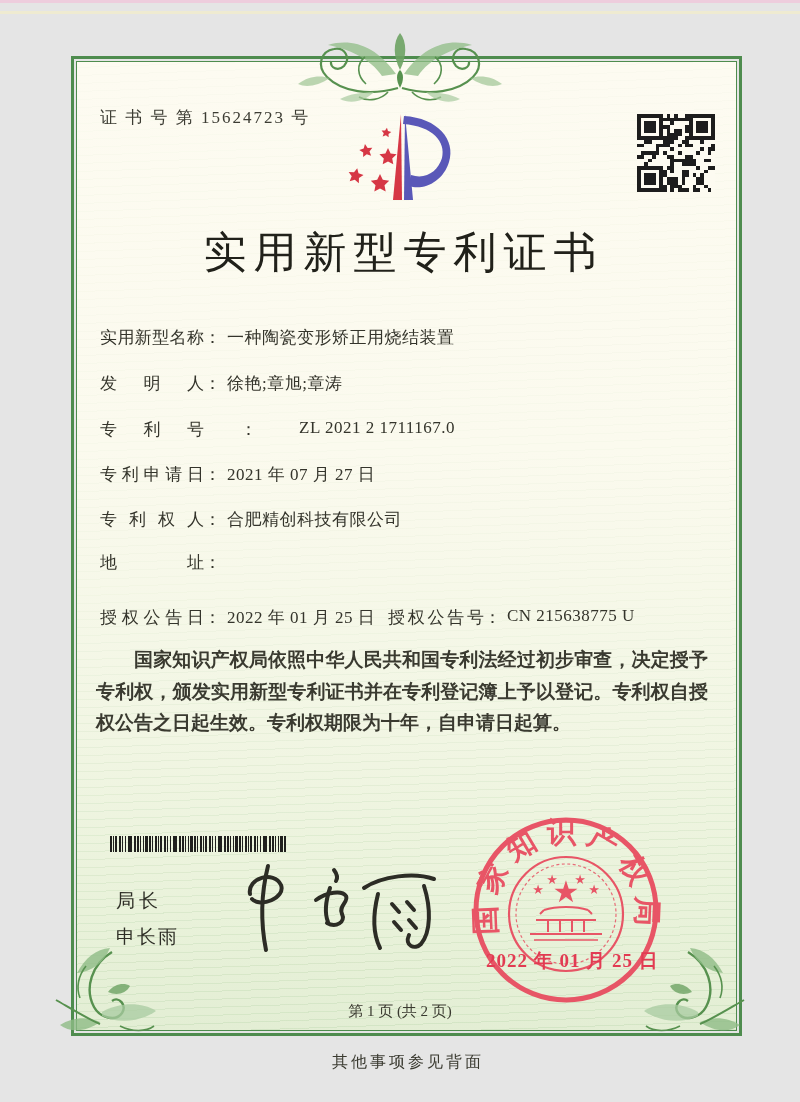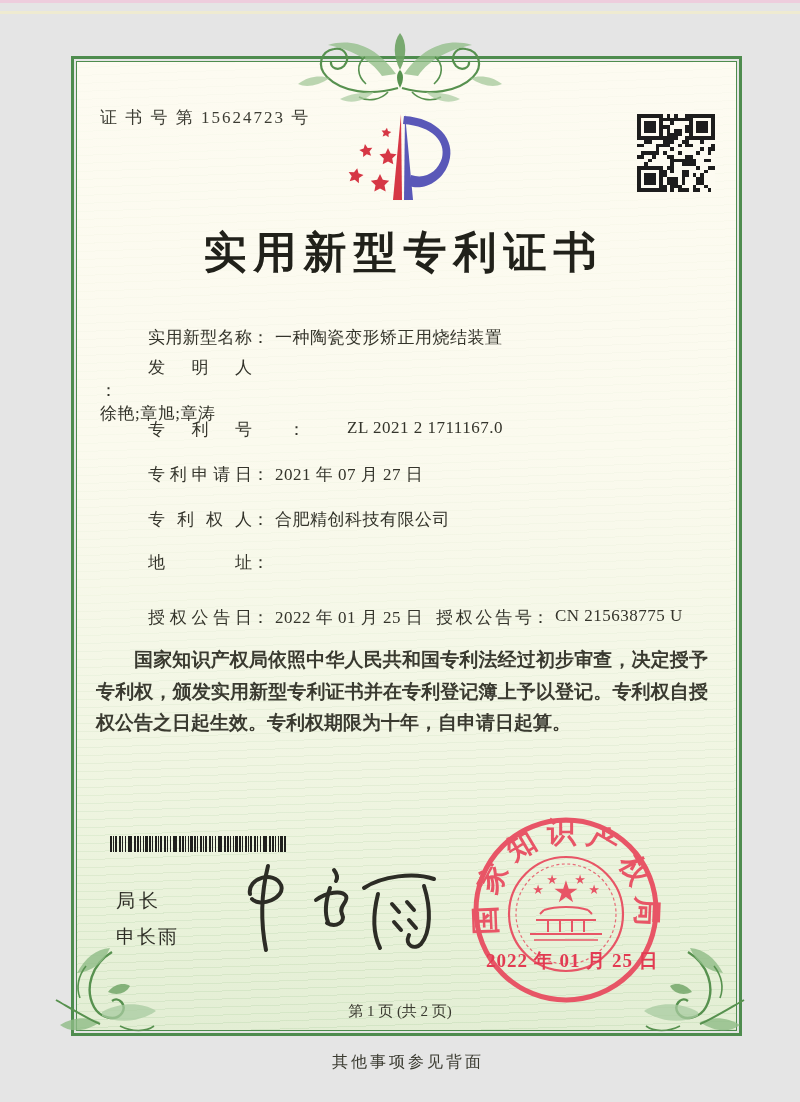--- a/index.html
+++ b/index.html
@@ -41,31 +41,31 @@
 
   .logo { position:absolute; left:338px; top:108px; width:128px; height:100px; }
 
   .qr { position:absolute; left:637px; top:114px; width:78px; height:78px;
         display:grid; grid-template-columns:repeat(21,1fr); grid-template-rows:repeat(21,1fr); background:#fdfbf1; }
   .qr i { display:block; }
   .qr i.b { background:#1d1d1d; }
 
   .title {
     position:absolute; left:0; top:224px; width:100%;
-    text-align:center; font-size:43px; font-weight:700; color:#21211a;
+    text-align:center; font-size:43px; font-weight:400; color:#21211a;
     letter-spacing:7px; text-indent:7px;
   }
 
   .fields { position:absolute; left:100px; top:0; width:620px; font-size:17px; color:#34342b; }
   .frow { position:absolute; left:0; display:flex; align-items:flex-start; }
-  .lbl { display:inline-block; width:104px; text-align:justify; text-align-last:justify;margin-left:48px; }
+  .lbl { display:inline-block; width:104px; text-align:justify; text-align-last:justify; }
   .colon { display:inline-block; margin-right:6px; }
   .val { display:inline-block; letter-spacing:.5px; }
   .val.wrap { max-width:438px; }
-  .frow.r0 { top:326px; } .frow.r1 { top:356px;flex-direction:column; } .frow.r2 { top:418px;gap:36px; }
+  .frow.r0 { top:326px; } .frow.r1 { top:372px; } .frow.r2 { top:418px;gap:36px; }
   .frow.r3 { top:463px; } .frow.r4 { top:508px; } .frow.r5 { top:551px; }
   .frow.r6 { top:606px; width:620px; }
   .pair2 { position:absolute; left:288px; display:flex; }
   .pair2 .lbl { width:96px; }
 
   .body-text {
     position:absolute; left:96px; top:644px; width:612px;
     font-size:19px; line-height:31.5px; color:#3a3a30; text-align:justify;font-weight:bold;
   }
   .body-text p { text-indent:2em; }

